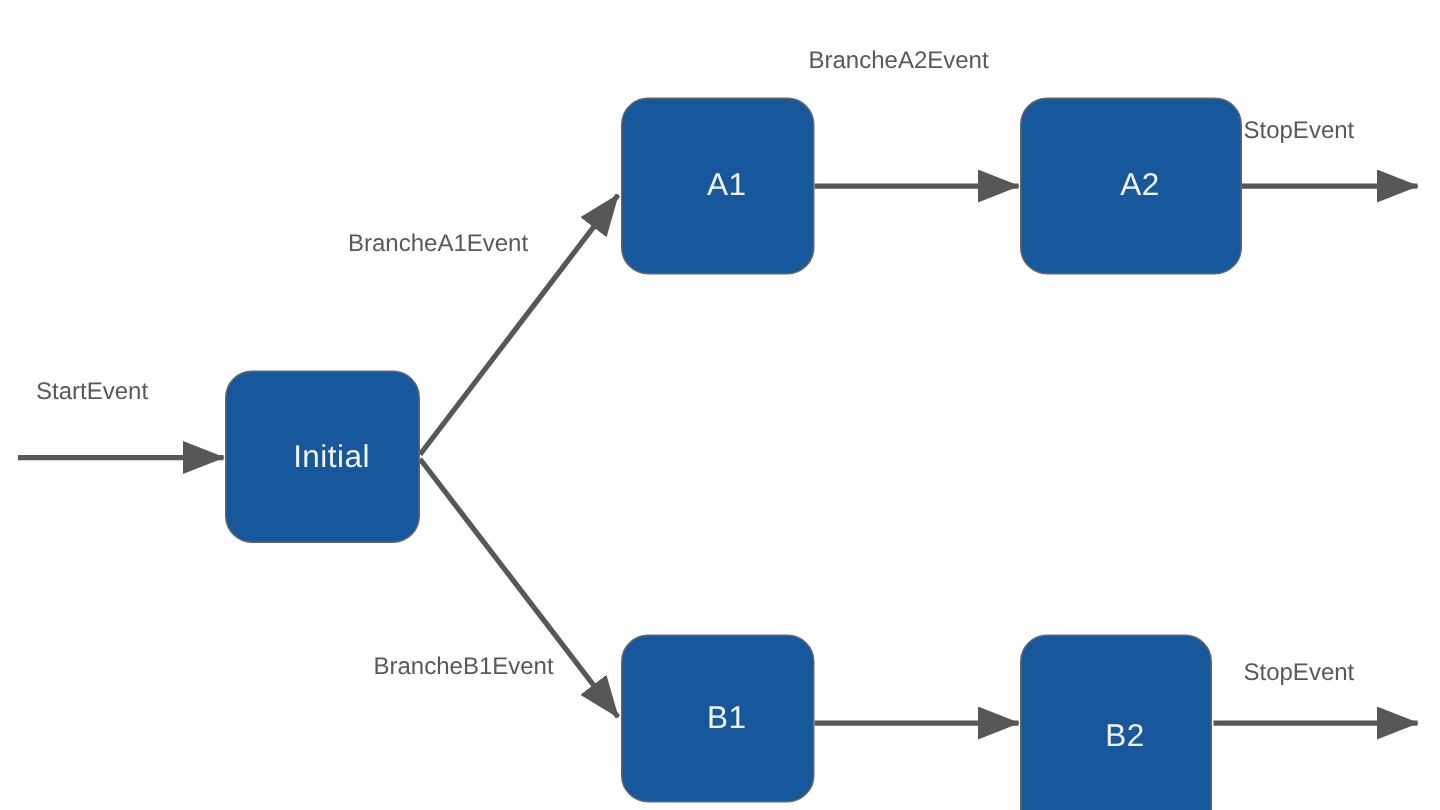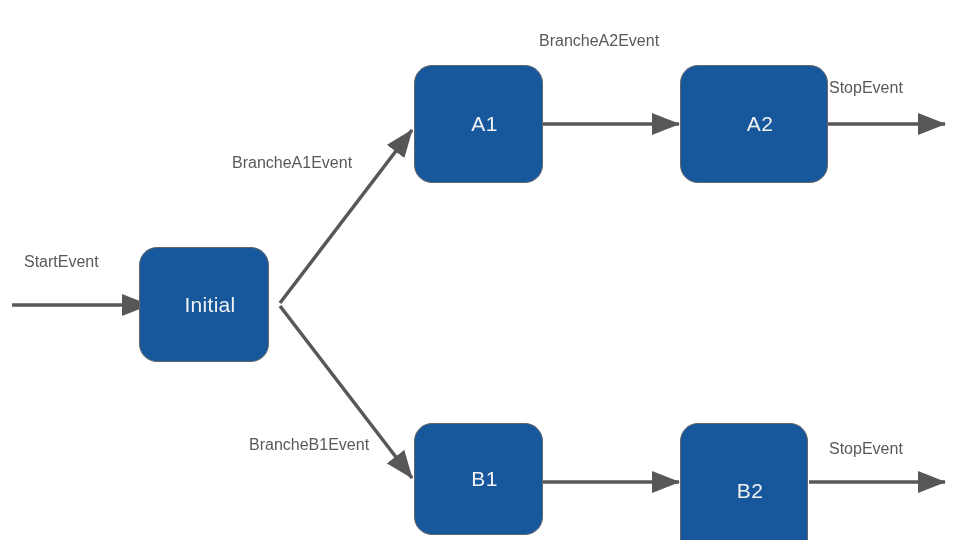--- a/index.html
+++ b/index.html
@@ -75,21 +75,21 @@
 
     <line class="edge-line" x1="809" y1="124" x2="945" y2="124" marker-end="url(#arrow)"></line>
 
     <line class="edge-line" x1="280" y1="306" x2="412" y2="478" marker-end="url(#arrow)"></line>
 
     <line class="edge-line" x1="543" y1="482" x2="679" y2="482" marker-end="url(#arrow)"></line>
 
     <line class="edge-line" x1="809" y1="482" x2="945" y2="482" marker-end="url(#arrow)"></line>
   </svg>
 
-  <div class="node" style="left:139px; top:247px; width:130px; height:115px;">
+  <div class="node" style="left:150px; top:247px; width:130px; height:115px;">
     <span class="node-label">Initial</span>
   </div>
 
   <div class="node" style="left:414px; top:65px; width:129px; height:118px;">
     <span class="node-label">A1</span>
   </div>
 
   <div class="node" style="left:680px; top:65px; width:148px; height:118px;">
     <span class="node-label">A2</span>
   </div>

